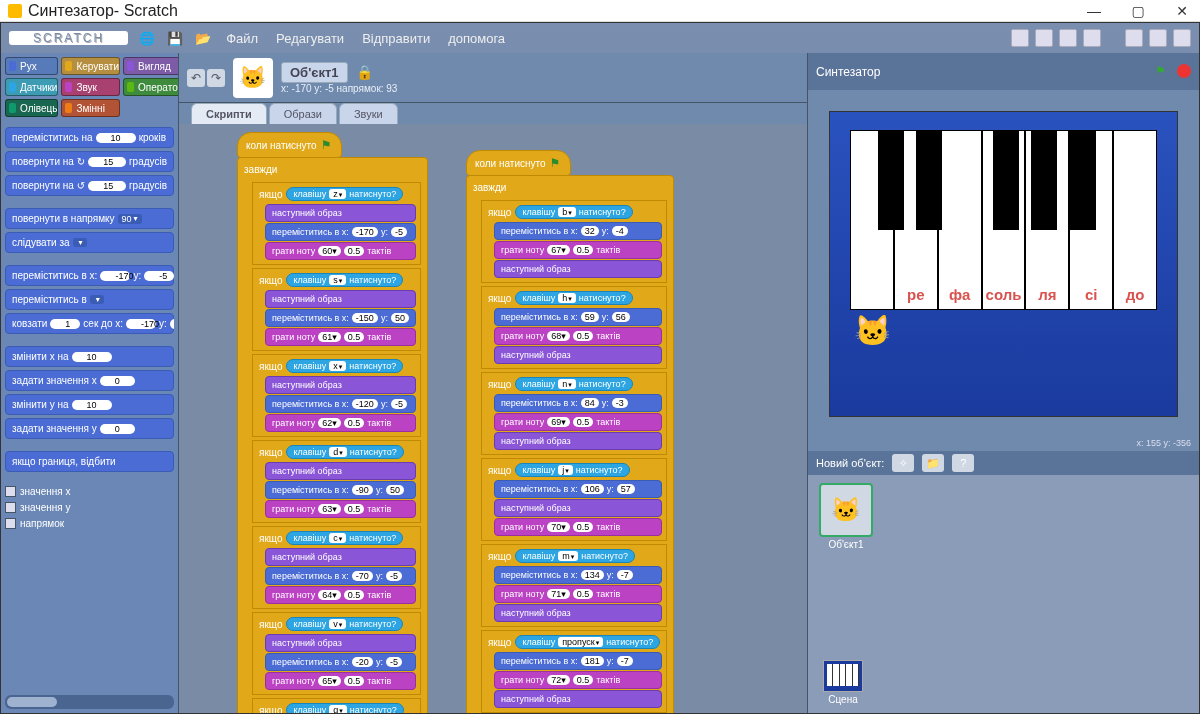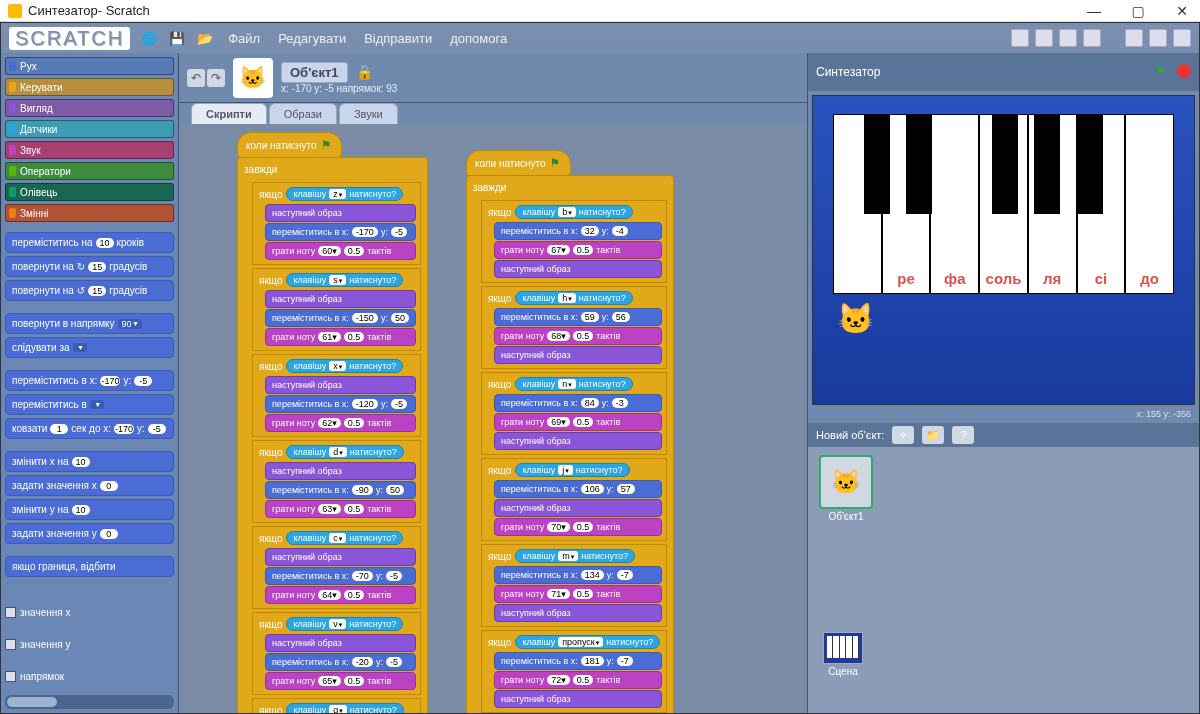--- a/index.html
+++ b/index.html
@@ -1,47 +1,47 @@
 <!DOCTYPE html>
 <html><head>
 <meta charset="utf-8">
 <style>
 *{box-sizing:border-box;margin:0;padding:0;font-family:Arial,sans-serif;user-select:none}
 body{background:#fff;width:1200px;height:714px;overflow:hidden;font-size:11px}
 .titlebar{height:22px;display:flex;align-items:center;padding:0 8px;background:#fff;border-bottom:1px solid #ddd}
 .titlebar .icon{width:14px;height:14px;background:#fb0;border-radius:2px;margin-right:6px}
-.titlebar .t{font-size:13px;color:#222}
+.titlebar .t{font-size:16px;color:#222}
 .winbtns{margin-left:auto;display:flex;gap:24px}
 .winbtns span{font-size:14px;color:#333;width:20px;text-align:center}
 .app{display:flex;flex-direction:column;height:692px;background:linear-gradient(#7a8fb0,#5e7599);border:1px solid #333}
 .menubar{height:30px;display:flex;align-items:center;padding:0 8px;gap:10px;color:#eee;font-size:13px}
-.logo{font-family:Impact,sans-serif;font-size:20px;letter-spacing:2px;background:#fff;color:#7a8fb0;padding:0 6px;border-radius:3px;text-shadow:1px 1px #aaa}
+.logo{font-family:Impact,sans-serif;font-size:12px;letter-spacing:2px;background:#fff;color:#7a8fb0;padding:0 24px;border-radius:3px;text-shadow:1px 1px #aaa}
 .menubar .iconbtn{width:18px;height:18px;display:inline-flex;align-items:center;justify-content:center;color:#eee}
 .menubar .mitem{padding:2px 4px}
 .menubar .right{margin-left:auto;display:flex;gap:6px}
 .right .tool{width:18px;height:18px;border:1px solid #aab;background:#dde;border-radius:2px}
 .body{flex:1;display:flex;min-height:0}
 .leftcol{width:178px;background:#6a87b5;border-right:1px solid #456;display:flex;flex-direction:column;padding:4px;gap:4px;overflow:hidden}
-.catgrid{display:grid;grid-template-columns:1fr;gap:3px;margin-bottom:6px}
+.catgrid{display:grid;grid-template-columns:1fr 1fr 1fr;gap:3px;margin-bottom:6px}
 .catbtn{height:18px;border-radius:3px;color:#fff;font-size:10px;display:flex;align-items:center;padding-left:14px;position:relative;border:1px solid rgba(0,0,0,.4);cursor:pointer}
 .catbtn::before{content:"";position:absolute;left:3px;top:3px;width:7px;height:10px;border-radius:2px}
 .c-blue{background:#577ab9}.c-blue::before{background:#4a6cd4}
 .c-orange{background:#b58f3f}.c-orange::before{background:#e1a91a}
 .c-purple{background:#7d5ba6}.c-purple::before{background:#8a55d7}
 .c-cyan{background:#3d9bb3}.c-cyan::before{background:#2ca5e2}
 .c-pink{background:#a8416f}.c-pink::before{background:#bb42c3}
 .c-green{background:#3e8b3e}.c-green::before{background:#5cb712}
 .c-dgreen{background:#1a6751}.c-dgreen::before{background:#0e9a6c}
 .c-red{background:#b35335}.c-red::before{background:#ee7d16}
 .palette{flex:1;overflow:hidden;display:flex;flex-direction:column;gap:3px}
 .pblock{background:#4a6cd4;color:#fff;font-size:10px;padding:4px 6px;border-radius:4px;display:flex;align-items:center;gap:3px;white-space:nowrap;border:1px solid #3a5cb4}
-.pblock .arg{background:#fff;color:#000;border-radius:7px;padding:0 1px;font-size:9px;min-width:18px;text-align:center;display:inline-block}
+.pblock .arg{background:#fff;color:#000;border-radius:7px;padding:0 15px;font-size:9px;min-width:18px;text-align:center;display:inline-block}
 .pblock .dd{background:#3a5cb4;border-radius:3px;padding:0 4px;font-size:9px;display:inline-flex;align-items:center}
 .pblock .dd::after{content:"▾";margin-left:2px;font-size:8px}
-.chk{display:flex;align-items:center;gap:4px;color:#fff;font-size:10px;margin-top:18px}
+.chk{display:flex;align-items:center;gap:4px;color:#fff;font-size:10px;margin-top:2px}
 .chk .box{width:11px;height:11px;background:#dde;border:1px solid #456}
 .scrollbar{height:14px;background:#4a658f;border-radius:6px;margin-top:auto;position:relative}
 .scrollbar::after{content:"";position:absolute;left:2px;top:2px;width:50px;height:10px;background:#9fb3d0;border-radius:5px}
 .midcol{flex:1;background:#7b8da8;display:flex;flex-direction:column;min-width:0}
 .spritehdr{height:50px;display:flex;align-items:center;padding:4px 8px;gap:8px;background:#6f8aad;border-bottom:1px solid #456}
 .histbtns{display:flex;gap:2px}
 .histbtns span{width:18px;height:18px;background:#d0d8e4;border-radius:3px;display:inline-flex;align-items:center;justify-content:center;font-size:12px;color:#556}
 .catthumb{width:40px;height:40px;background:#fff;border-radius:4px;display:flex;align-items:center;justify-content:center;font-size:22px}
 .sname{font-weight:bold;font-size:13px;background:#c8d5ea;color:#445;padding:2px 8px;border-radius:3px;display:inline-block;border:1px solid #9ab}
 .sinfo{font-size:10px;color:#e8eef8}
@@ -63,21 +63,21 @@
 .mv{background:#4a6cd4;border:1px solid #3a5cb4}
 .pr{background:#8a55d7;border:1px solid #6b3bb0}
 .snd{background:#bb42c3;border:1px solid #9a2fa0}
 .innerblk{color:#fff;font-size:9px;padding:3px 6px;border-radius:4px;display:flex;align-items:center;gap:3px;white-space:nowrap}
 .innerblk .arg{background:#fff;color:#000;border-radius:7px;padding:0 4px;font-size:9px;min-width:16px;text-align:center}
 .rightcol{width:392px;display:flex;flex-direction:column;background:#6f8aad;border-left:1px solid #456}
 .stagehdr{height:38px;display:flex;align-items:center;padding:0 8px;background:#5a7399;color:#fff;font-size:12px}
 .stagehdr .btns{margin-left:auto;display:flex;gap:6px}
 .gflag{width:16px;height:16px;color:#3a3}
 .rstop{width:14px;height:14px;background:#e33;border-radius:50%}
-.stage{height:310px;background:linear-gradient(#2a52be,#1a3a9e);margin:4px;position:relative;border:1px solid #333}
+.stage{height:310px;background:linear-gradient(#2a52be,#1a3a9e);margin:21px;position:relative;border:1px solid #333}
 .piano{position:absolute;top:18px;left:20px;right:20px;height:180px;background:#fff;display:flex}
 .wkey{flex:1;border:1px solid #000;position:relative;background:#fff;display:flex;align-items:flex-end;justify-content:center;padding-bottom:6px;color:#d9534f;font-weight:bold;font-size:15px}
 .bkey{position:absolute;top:0;width:26px;height:100px;background:#000;z-index:2}
 .catsprite{position:absolute;bottom:68px;left:24px;font-size:30px}
 .coords{height:14px;text-align:right;padding:0 8px;font-size:9px;color:#dde}
 .newobj{height:24px;display:flex;align-items:center;padding:0 8px;background:#5a7399;color:#fff;font-size:11px;gap:8px}
 .newobj .nbtn{width:22px;height:18px;background:#d0d8e4;border-radius:3px;display:inline-flex;align-items:center;justify-content:center;font-size:11px}
 .spritelist{flex:1;background:#8a9cb8;padding:8px;display:flex;align-items:flex-start;gap:10px}
 .spitem{width:60px;text-align:center;font-size:10px;color:#fff}
 .spitem .th{width:54px;height:54px;background:#d0d8e4;border:2px solid #3a6;border-radius:4px;display:flex;align-items:center;justify-content:center;font-size:24px;margin:0 auto 2px}

